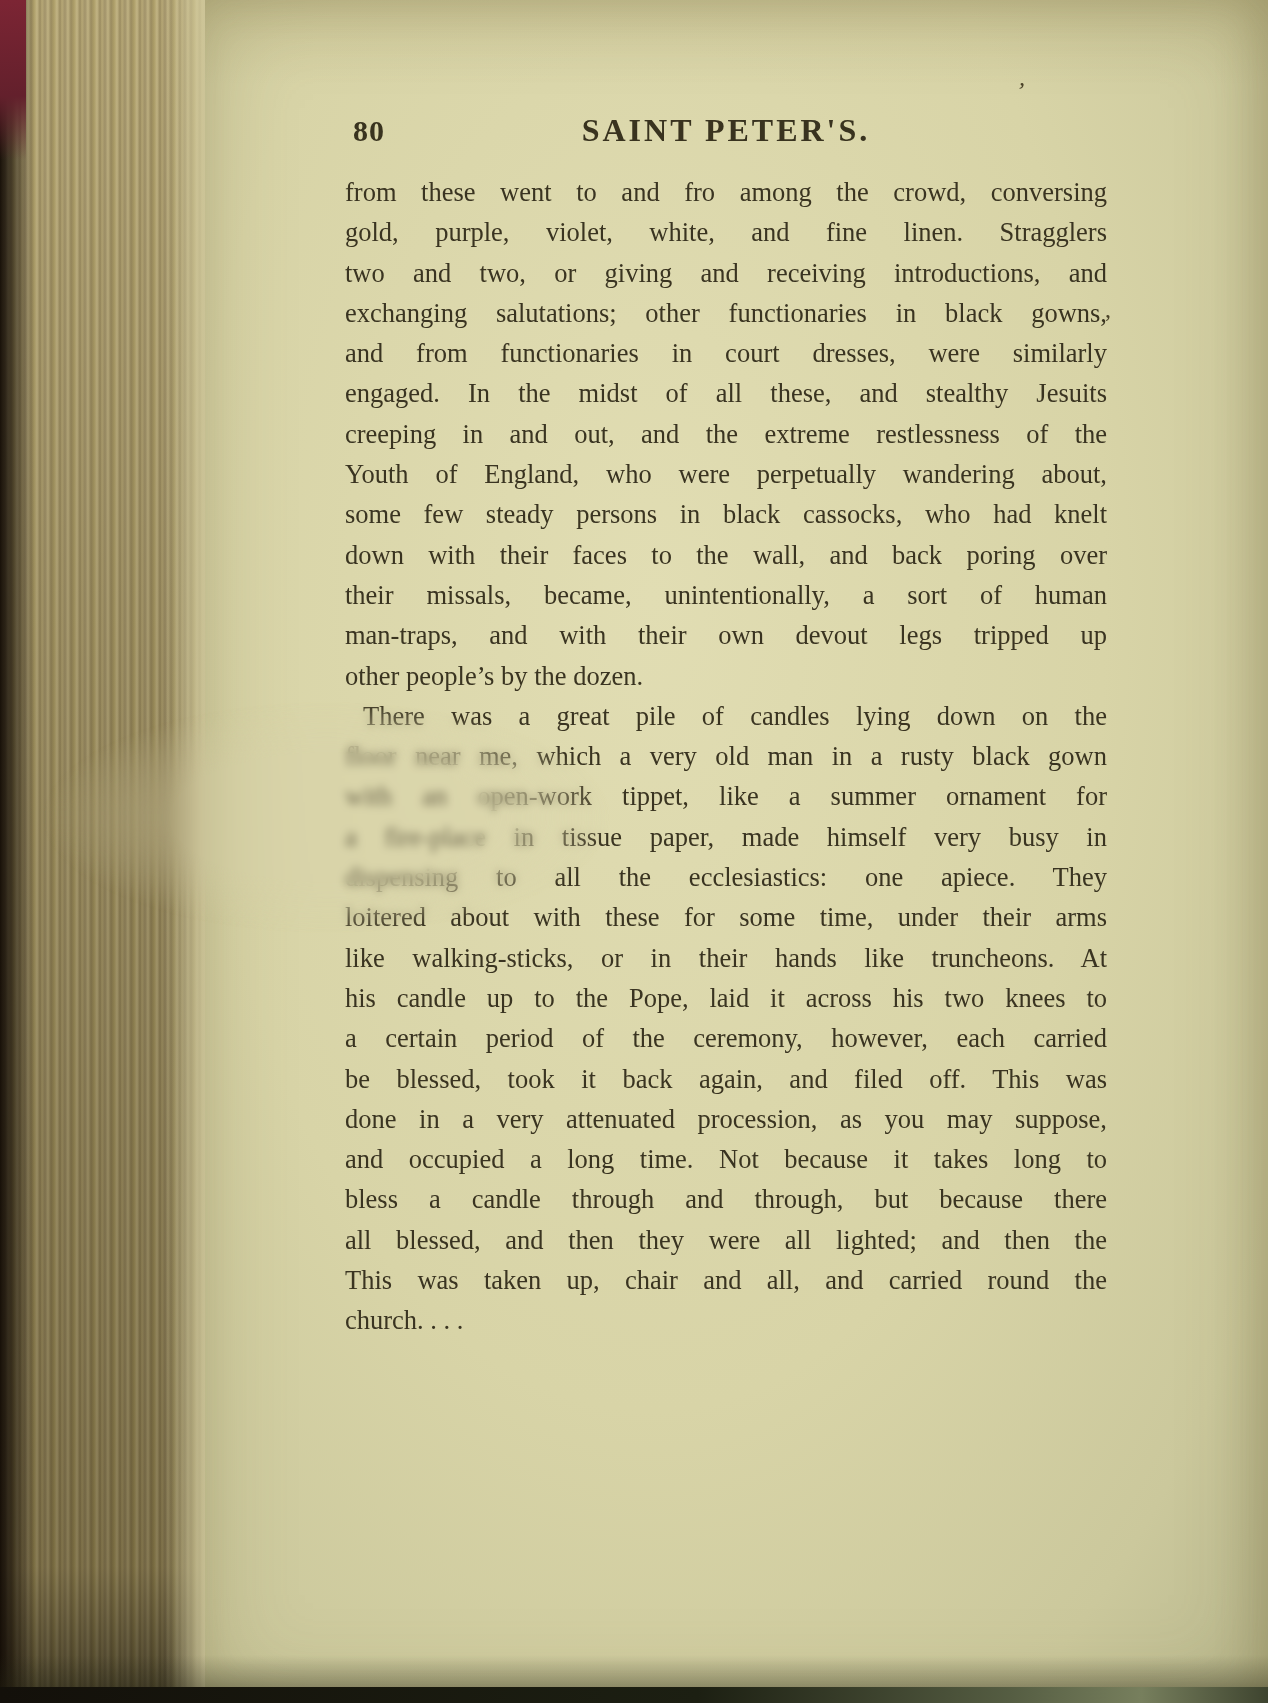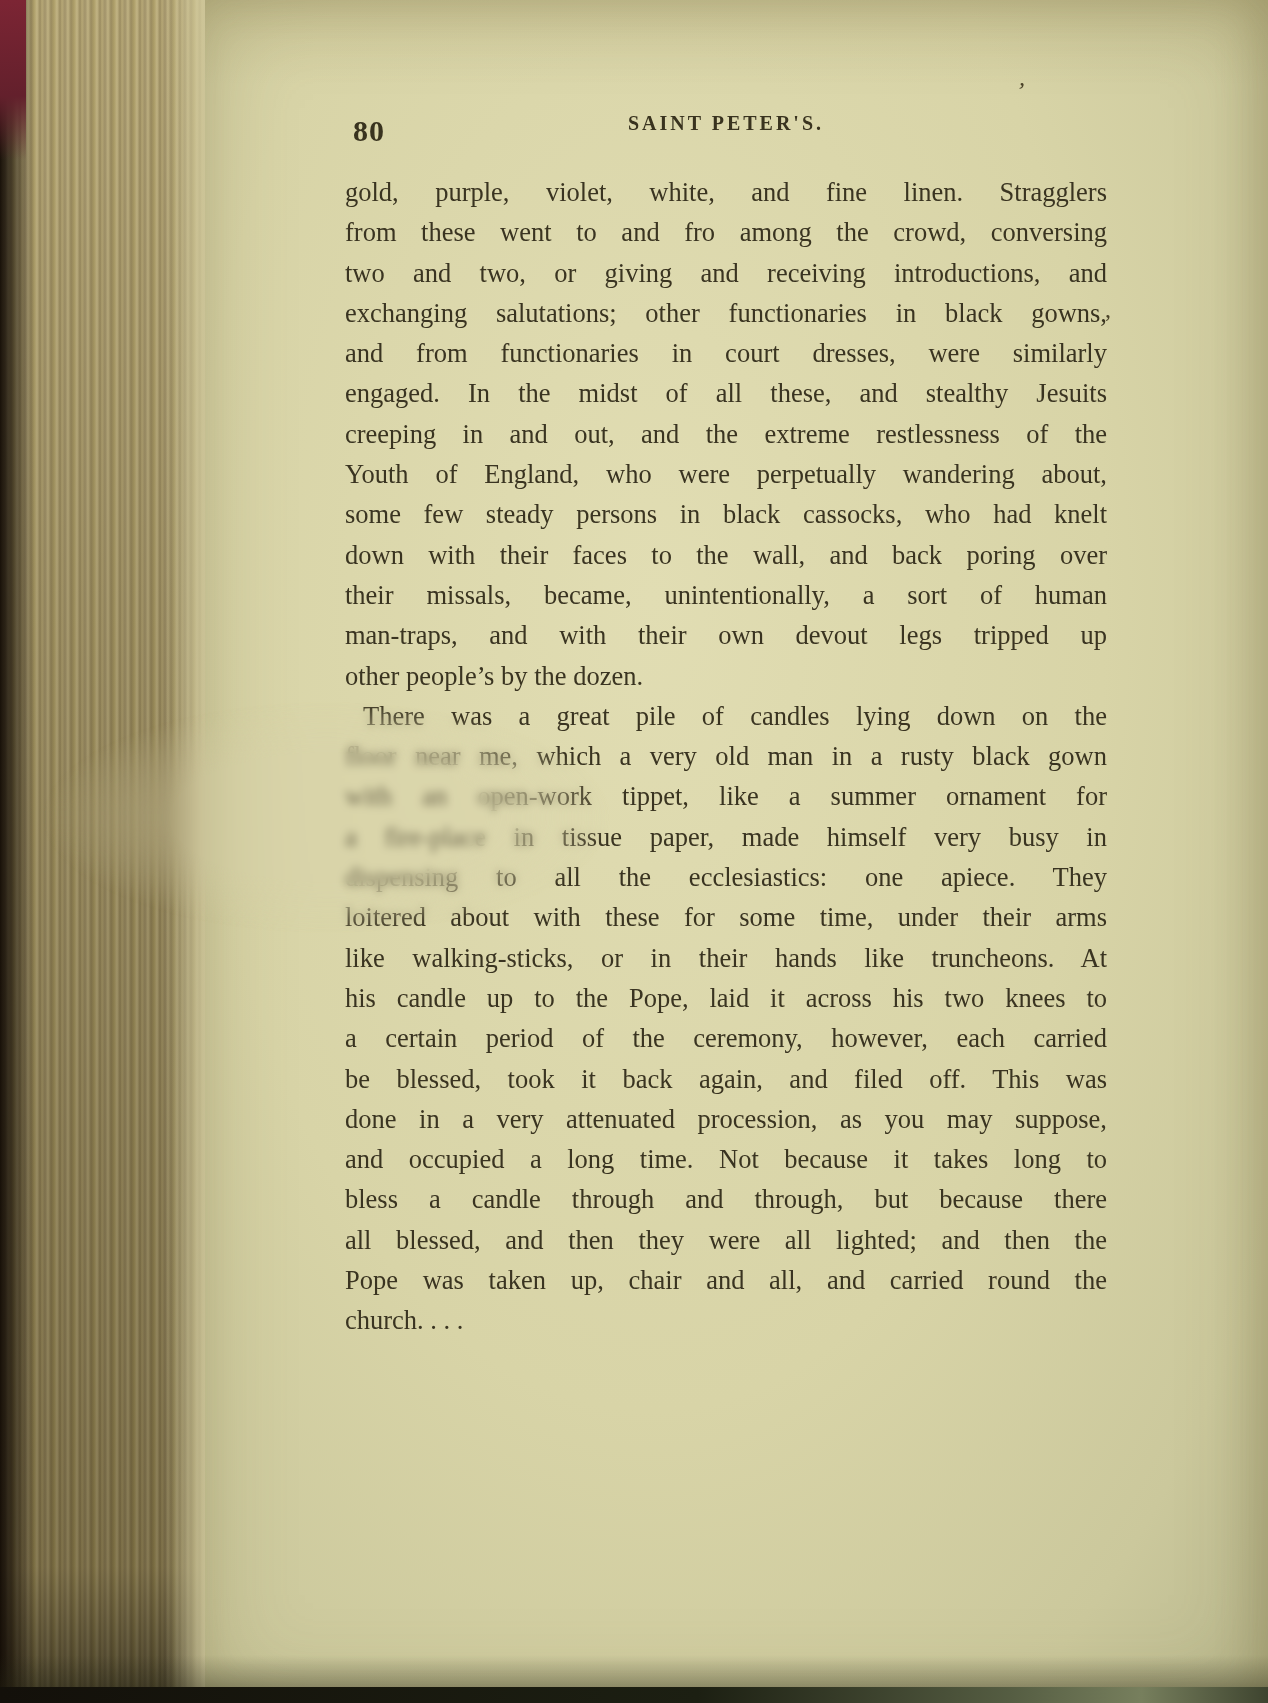--- a/index.html
+++ b/index.html
@@ -41,21 +41,21 @@
     position:absolute;left:140px;top:112px;width:762px;
     color:#39331f;
   }
   .header{position:relative;height:46px;}
   .pagenum{
     position:absolute;left:8px;top:2px;
     font-size:30px;font-weight:700;letter-spacing:1px;
   }
   .running-title{
     display:block;text-align:center;
-    font-size:20px;font-weight:600;letter-spacing:3px;
+    font-size:32px;font-weight:600;letter-spacing:3px;
   }
   .bodytext{margin-top:14px;}
   .para{margin:0;}
   .line{
     width:100%;
     font-size:26.5px;
     line-height:40.3px;
     text-align:justify;
     text-align-last:justify;
     color:#3a3421;
@@ -98,22 +98,22 @@
   <div class="red-corner"></div>
 
   <div class="page">
     <div class="content">
       <div class="header">
         <span class="pagenum">80</span>
         <span class="running-title">SAINT PETER'S.</span>
       </div>
       <div class="bodytext" id="body-text">
           <div class="para">
+            <div class="line">from these went to and fro among the crowd, conversing</div>
             <div class="line">gold, purple, violet, white, and fine linen.  Stragglers</div>
-            <div class="line">from these went to and fro among the crowd, conversing</div>
             <div class="line">two and two, or giving and receiving introductions, and</div>
             <div class="line">exchanging salutations; other functionaries in black gowns,</div>
             <div class="line">and from functionaries in court dresses, were similarly</div>
             <div class="line">engaged.  In the midst of all these, and stealthy Jesuits</div>
             <div class="line">creeping in and out, and the extreme restlessness of the</div>
             <div class="line">Youth of England, who were perpetually wandering about,</div>
             <div class="line">some few steady persons in black cassocks, who had knelt</div>
             <div class="line">down with their faces to the wall, and back poring over</div>
             <div class="line">their missals, became, unintentionally, a sort of human</div>
             <div class="line">man-traps, and with their own devout legs tripped up</div>
@@ -127,21 +127,21 @@
             <div class="line">dispensing to all the ecclesiastics: one apiece.  They</div>
             <div class="line">loitered about with these for some time, under their arms</div>
             <div class="line">like walking-sticks, or in their hands like truncheons.  At</div>
             <div class="line">his candle up to the Pope, laid it across his two knees to</div>
             <div class="line">a certain period of the ceremony, however, each carried</div>
             <div class="line">be blessed, took it back again, and filed off.  This was</div>
             <div class="line">done in a very attenuated procession, as you may suppose,</div>
             <div class="line">and occupied a long time.  Not because it takes long to</div>
             <div class="line">bless a candle through and through, but because there</div>
             <div class="line">all blessed, and then they were all lighted; and then the</div>
-            <div class="line">Pope was taken up, chair and all, and carried round the</div>
+            <div class="line">This was taken up, chair and all, and carried round the</div>
             <div class="line last">church. . . .</div>
           </div>
         </div>
     </div>
     <span class="stray stray-1">’</span>
     <span class="stray stray-2">,</span>
   </div>
 
   <div class="blur-smear"></div>
   <div class="bottom-shadow"></div>

